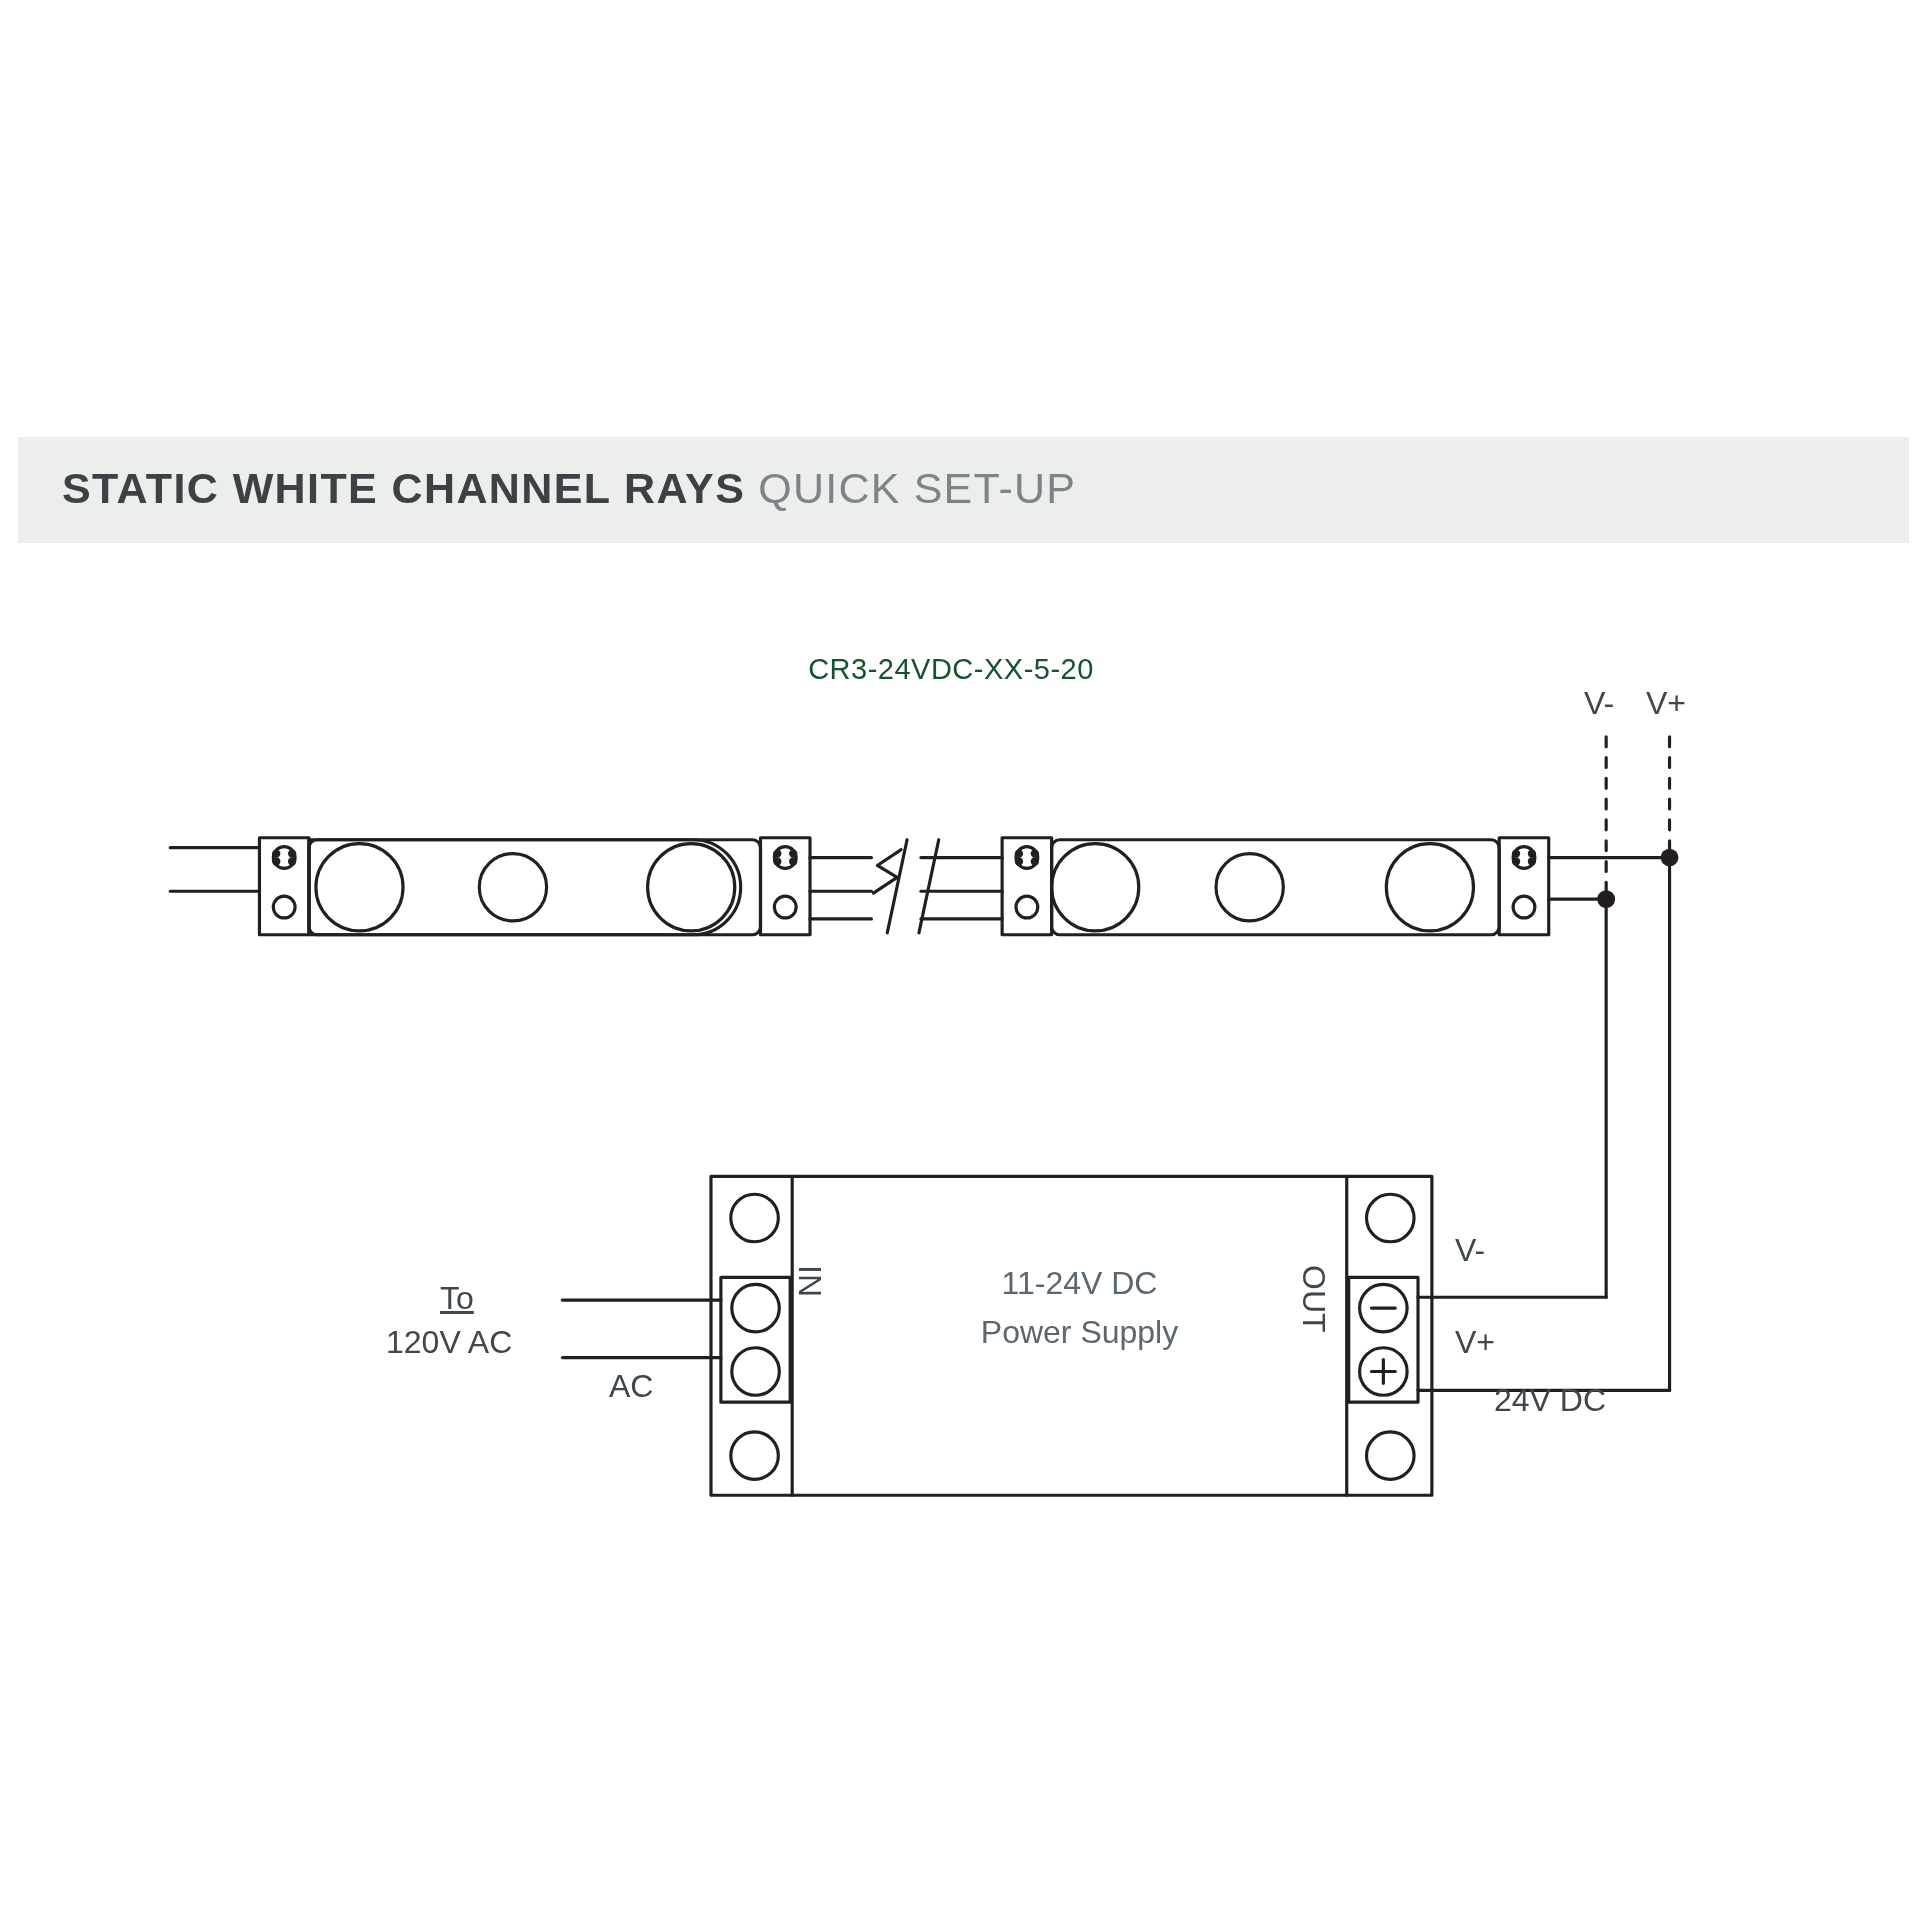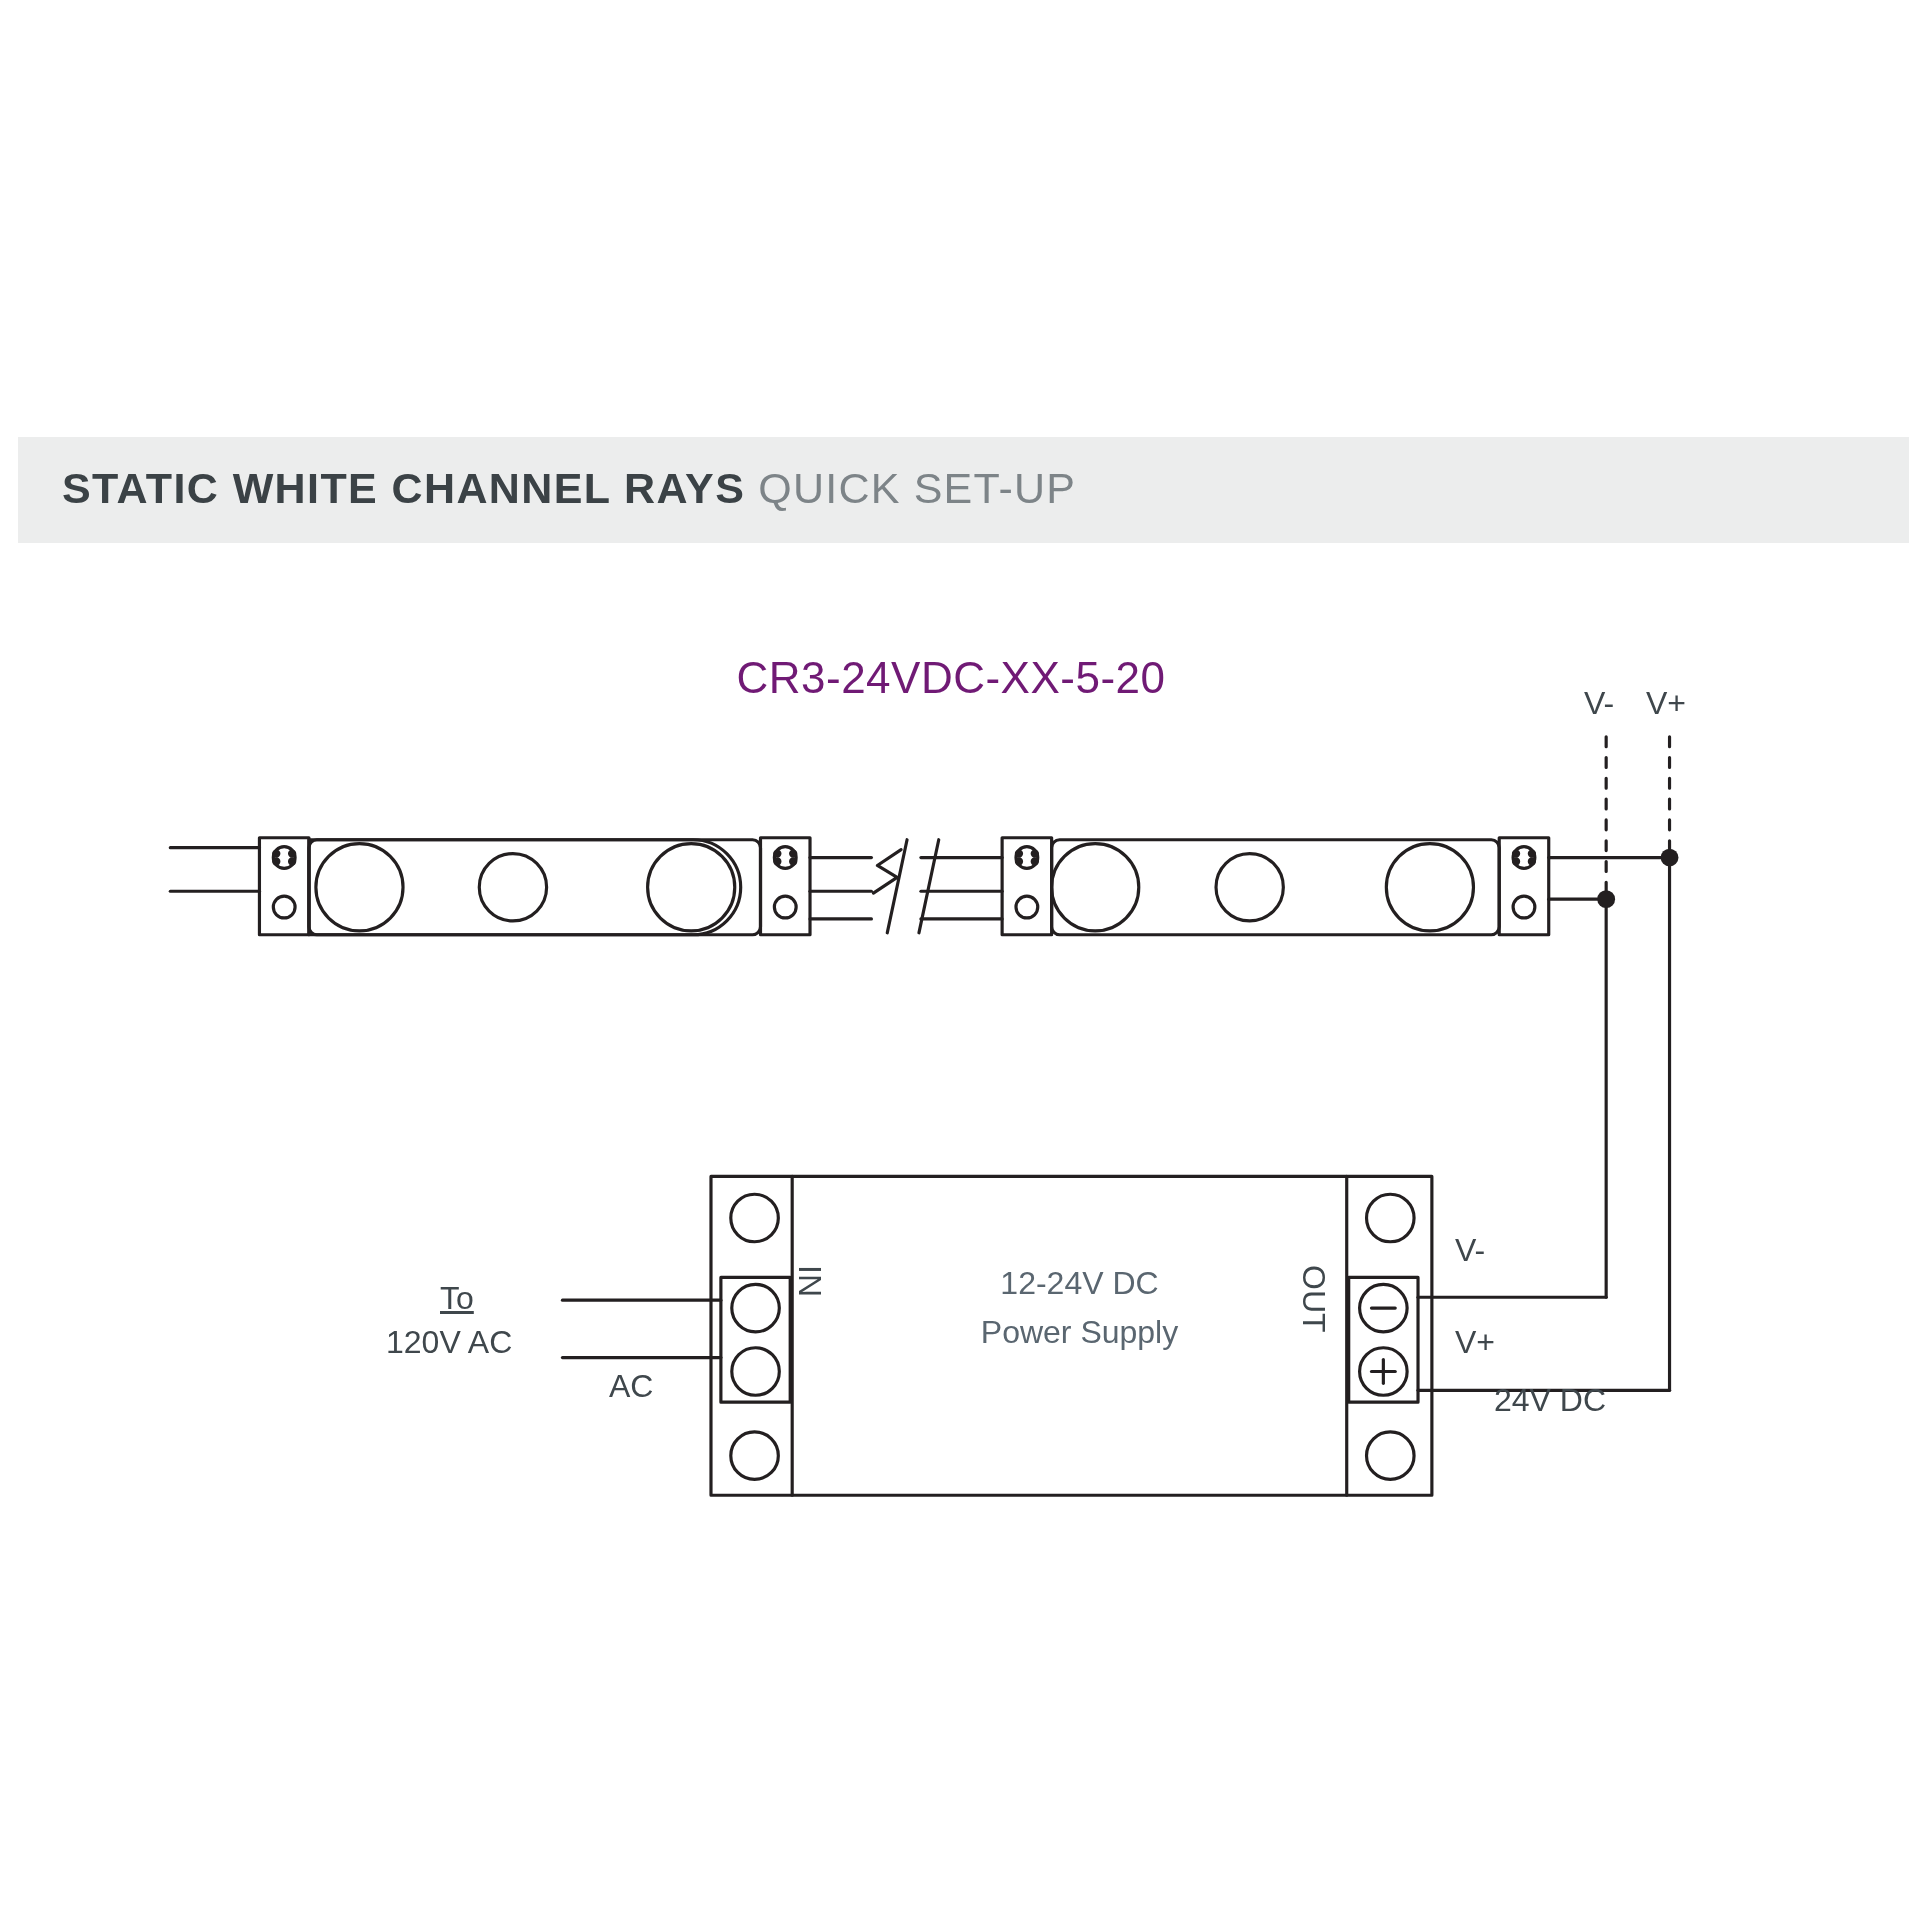--- a/index.html
+++ b/index.html
@@ -13,21 +13,21 @@
   .header-text{
     position:absolute;left:62px;top:454px;
     font-size:43px;letter-spacing:1.4px;line-height:69px;
     white-space:nowrap;
   }
   .h-strong{color:#3b4246;font-weight:bold;}
   .h-light{color:#7d8488;font-weight:normal;letter-spacing:1.2px;}
 
   .partnum{
     position:absolute;left:634px;top:653px;width:634px;
-    text-align:center;color:#701a75;font-size:44px;letter-spacing:0.5px;
+    text-align:center;color:#14532d;font-size:29px;letter-spacing:0.5px;
   }
 
   .lbl{position:absolute;color:#3f474c;font-size:32px;white-space:nowrap;}
   .lbl-vminus-top{left:1584px;top:685px;}
   .lbl-vplus-top{left:1646px;top:685px;}
 
   .lbl-to{left:440px;top:1280px;text-decoration:underline;}
   .lbl-120{left:386px;top:1324px;}
   .lbl-ac{left:609px;top:1368px;}
 
@@ -190,20 +190,20 @@
   <div class="lbl lbl-vplus-top">V+</div>
 
   <div class="lbl lbl-to">To</div>
   <div class="lbl lbl-120">120V AC</div>
   <div class="lbl lbl-ac">AC</div>
 
   <div class="lbl lbl-vminus-ps">V-</div>
   <div class="lbl lbl-vplus-ps">V+</div>
   <div class="lbl lbl-24vdc">24V  DC</div>
 
-  <div class="ps-title1">12-24V DC</div>
+  <div class="ps-title1">11-24V DC</div>
   <div class="ps-title2">Power Supply</div>
 
   <div class="rot rot-in">IN</div>
   <div class="rot rot-out">OUT</div>
 
 </div>
 
 
 </body></html>

